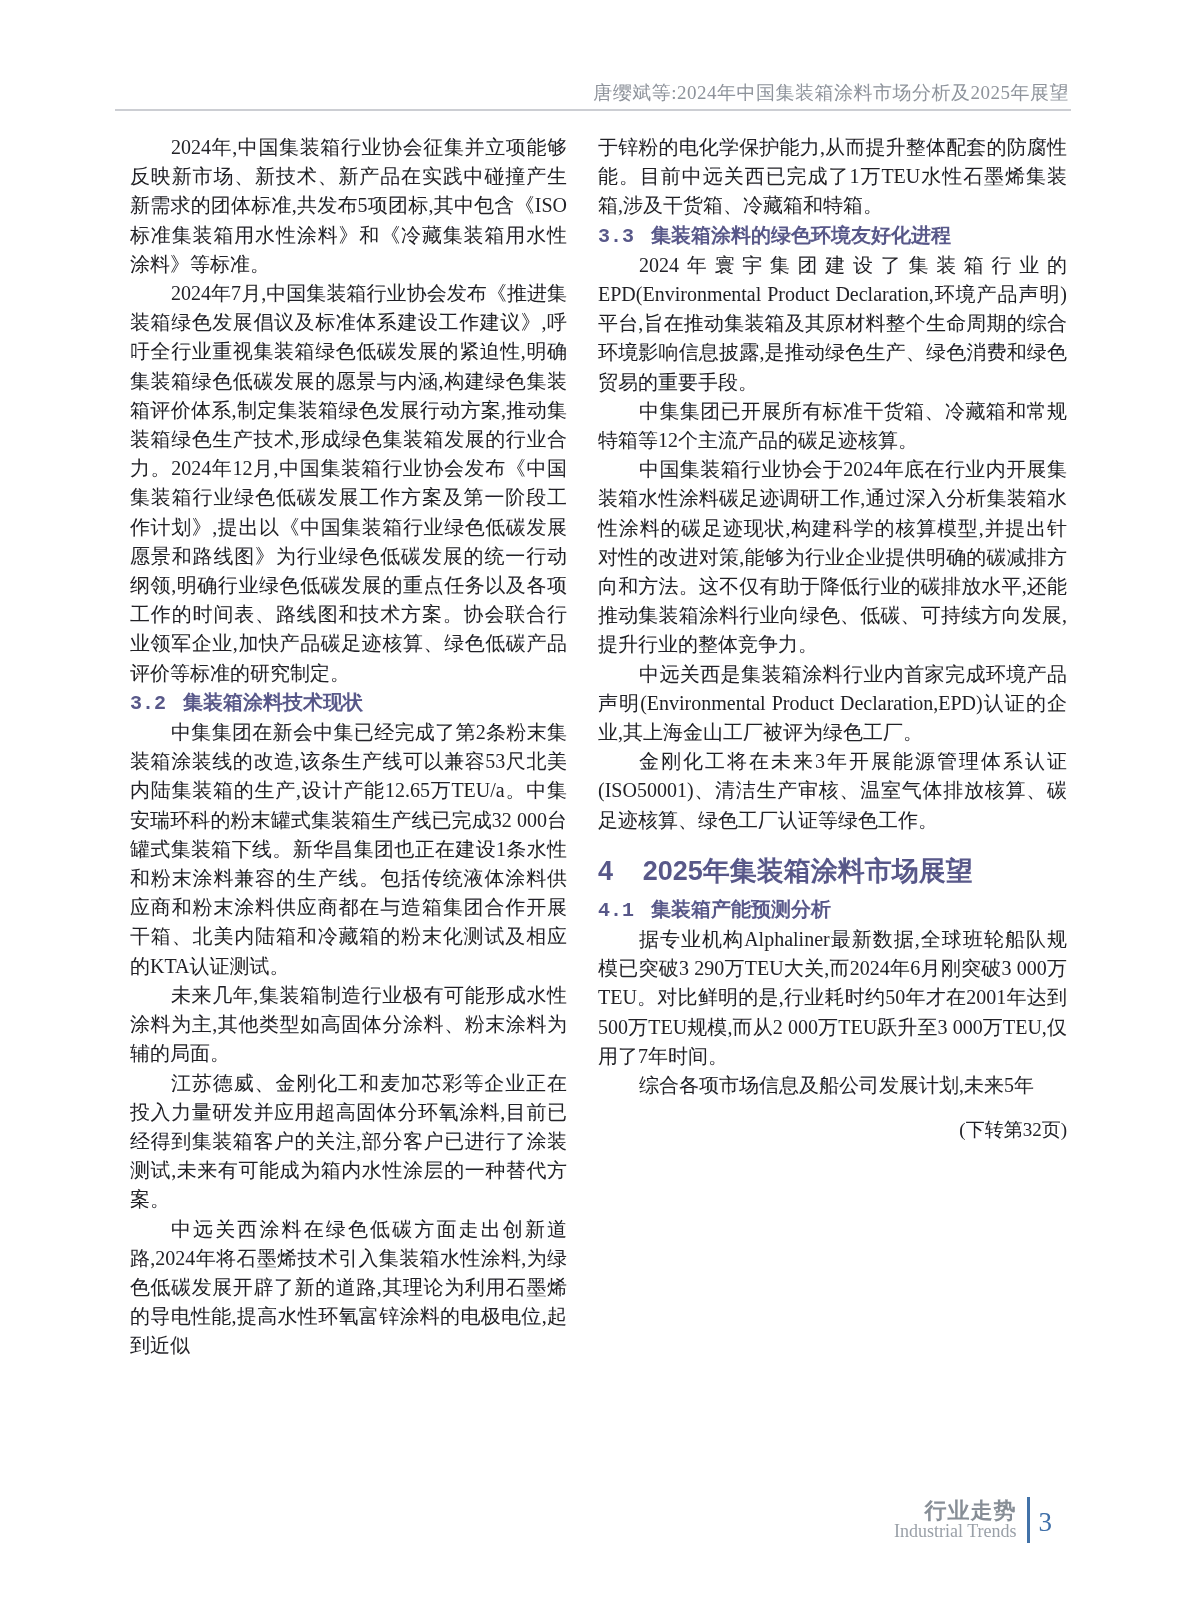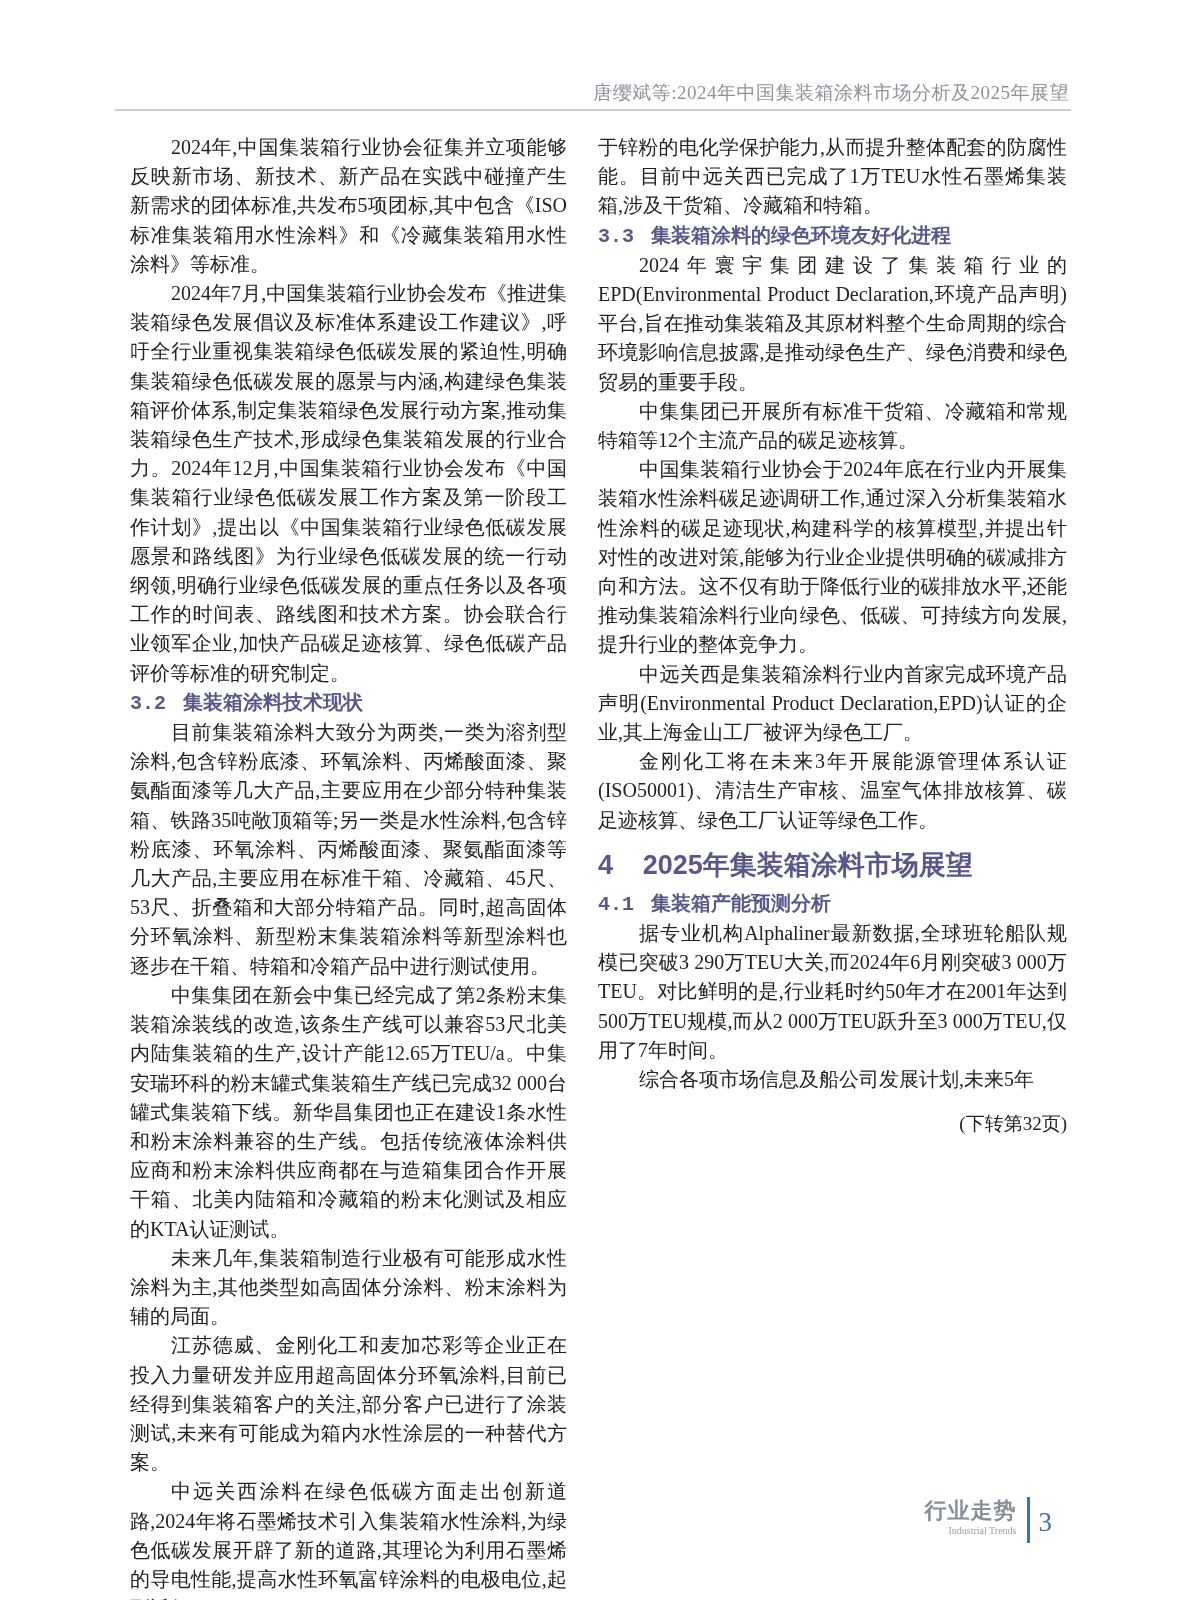--- a/index.html
+++ b/index.html
@@ -53,21 +53,21 @@
   .h3{
     margin:0;
     font-family:"Liberation Sans","DejaVu Sans",sans-serif;
     font-size:20px;
     line-height:29.2px;
     font-weight:bold;
     color:#585889;
   }
   .h3 .num{margin-right:.85em;font-family:Liberation Mono, monospace;}
   .h2{
-    margin:14px 0 7px 0;
+    margin:20px 0 7px 0;
     font-family:"Liberation Sans","DejaVu Sans",sans-serif;
     font-size:27px;
     line-height:33px;
     font-weight:bold;
     color:#585889;
   }
   .h2 .num{margin-right:1.1em;}
   .cont-note{
     margin-top:15px;
     font-size:19px;
@@ -91,21 +91,21 @@
     font-family:"Liberation Sans","DejaVu Sans",sans-serif;
     font-weight:bold;
     font-size:22px;
     line-height:24px;
     color:#878e96;
     letter-spacing:1px;
     text-align:right;
   }
   .footer-en{
     font-family:"Liberation Serif","DejaVu Serif",serif;
-    font-size:10px;
+    font-size:18px;
     line-height:16px;
     color:#9aa0a8;
   }
   .footer-bar{
     width:3px;
     background:#4272a8;
     margin:0 9px 0 10px;
     height:46px;
   }
   .footer-page{
@@ -122,21 +122,20 @@
 
   <div class="running-head">唐缨斌等:2024年中国集装箱涂料市场分析及2025年展望</div>
   <div class="head-rule"></div>
 
   <main class="columns">
 
     <section class="col">
       <p class="para">2024年,中国集装箱行业协会征集并立项能够反映新市场、新技术、新产品在实践中碰撞产生新需求的团体标准,共发布5项团标,其中包含《ISO标准集装箱用水性涂料》和《冷藏集装箱用水性涂料》等标准。</p>
       <p class="para">2024年7月,中国集装箱行业协会发布《推进集装箱绿色发展倡议及标准体系建设工作建议》,呼吁全行业重视集装箱绿色低碳发展的紧迫性,明确集装箱绿色低碳发展的愿景与内涵,构建绿色集装箱评价体系,制定集装箱绿色发展行动方案,推动集装箱绿色生产技术,形成绿色集装箱发展的行业合力。2024年12月,中国集装箱行业协会发布《中国集装箱行业绿色低碳发展工作方案及第一阶段工作计划》,提出以《中国集装箱行业绿色低碳发展愿景和路线图》为行业绿色低碳发展的统一行动纲领,明确行业绿色低碳发展的重点任务以及各项工作的时间表、路线图和技术方案。协会联合行业领军企业,加快产品碳足迹核算、绿色低碳产品评价等标准的研究制定。</p>
       <h3 class="h3"><span class="num">3.2</span><span>集装箱涂料技术现状</span></h3>
-      <p class="para">目前集装箱涂料大致分为两类,一类为溶剂型涂料,包含锌粉底漆、环氧涂料、丙烯酸面漆、聚氨酯面漆等几大产品,主要应用在少部分特种集装箱、铁路35吨敞顶箱等;另一类是水性涂料,包含锌粉底漆、环氧涂料、丙烯酸面漆、聚氨酯面漆等几大产品,主要应用在标准干箱、冷藏箱、45尺、53尺、折叠箱和大部分特箱产品。同时,超高固体分环氧涂料、新型粉末集装箱涂料等新型涂料也逐步在干箱、特箱和冷箱产品中进行测试使用。</p>
       <p class="para">中集集团在新会中集已经完成了第2条粉末集装箱涂装线的改造,该条生产线可以兼容53尺北美内陆集装箱的生产,设计产能12.65万TEU/a。中集安瑞环科的粉末罐式集装箱生产线已完成32 000台罐式集装箱下线。新华昌集团也正在建设1条水性和粉末涂料兼容的生产线。包括传统液体涂料供应商和粉末涂料供应商都在与造箱集团合作开展干箱、北美内陆箱和冷藏箱的粉末化测试及相应的KTA认证测试。</p>
       <p class="para">未来几年,集装箱制造行业极有可能形成水性涂料为主,其他类型如高固体分涂料、粉末涂料为辅的局面。</p>
       <p class="para">江苏德威、金刚化工和麦加芯彩等企业正在投入力量研发并应用超高固体分环氧涂料,目前已经得到集装箱客户的关注,部分客户已进行了涂装测试,未来有可能成为箱内水性涂层的一种替代方案。</p>
       <p class="para">中远关西涂料在绿色低碳方面走出创新道路,2024年将石墨烯技术引入集装箱水性涂料,为绿色低碳发展开辟了新的道路,其理论为利用石墨烯的导电性能,提高水性环氧富锌涂料的电极电位,起到近似</p>
     </section>
 
     <section class="col col-right">
       <p class="para noindent">于锌粉的电化学保护能力,从而提升整体配套的防腐性能。目前中远关西已完成了1万TEU水性石墨烯集装箱,涉及干货箱、冷藏箱和特箱。</p>
       <h3 class="h3"><span class="num">3.3</span><span>集装箱涂料的绿色环境友好化进程</span></h3>
       <p class="para">2024年寰宇集团建设了集装箱行业的EPD(Environmental Product Declaration,环境产品声明)平台,旨在推动集装箱及其原材料整个生命周期的综合环境影响信息披露,是推动绿色生产、绿色消费和绿色贸易的重要手段。</p>

